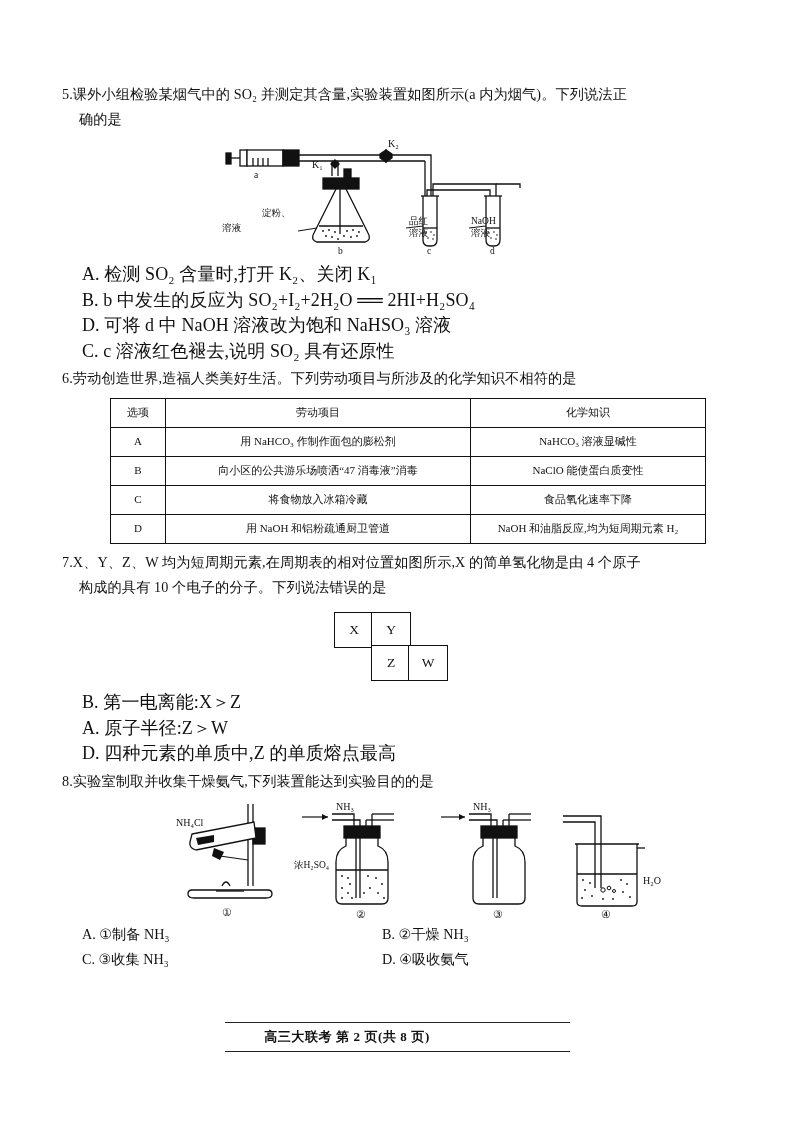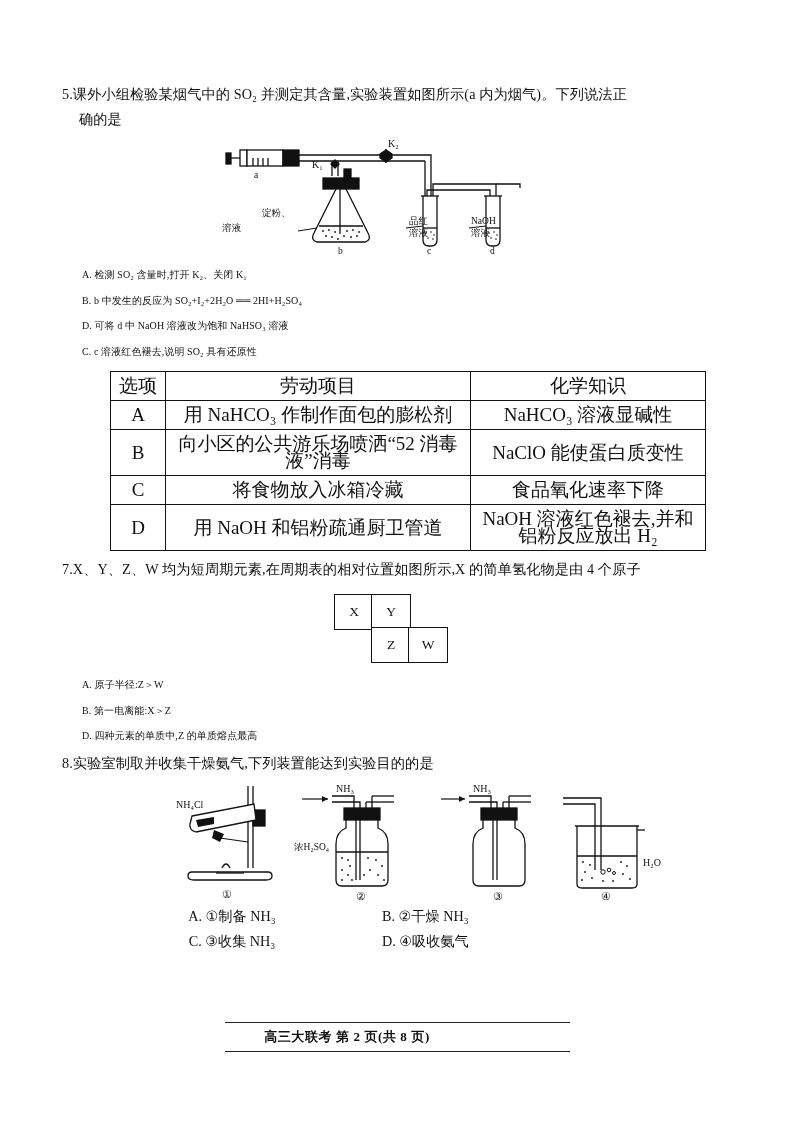--- a/index.html
+++ b/index.html
@@ -31,48 +31,47 @@
   
   .question { margin-bottom: 2px; }
   .q-stem {
     font-size: 14.2px;
     line-height: 25px;
     text-indent: 0;
     letter-spacing: 0.1px;
   }
   .q-stem .cont { display: block; padding-left: 17px; }
   .opt {
-    font-size: 10px;
+    font-size: 18px;
     line-height: 25.5px;
     padding-left: 20px;
     letter-spacing: 0.1px;
   }
   .opt-row {
     display: flex;
     font-size: 14.2px;
     line-height: 25.5px;
     padding-left: 20px;
-    text-align: center;
   }
   .opt-row .c1 { width: 300px; }
 
   
   .fig5 {
     position: relative;
     height: 120px;
     margin: 4px 0 6px 0;
   }
   .fig5 svg { position: absolute; left: 158px; top: 0; }
 
   
   table.labor {
     border-collapse: collapse;
     width: 580px;
     margin: 7px 0 6px 48px;
-    font-size: 19px;
+    font-size: 11px;
     table-layout: fixed;
   }
   table.labor td, table.labor th {
     border: 1px solid #111;
     text-align: center;
     padding: 5px 2px 6px 2px;
     font-weight: normal;
     line-height: 17px;
   }
   table.labor .c-opt { width: 50px; }
@@ -257,68 +256,72 @@
         </svg>
       </div>
 
       <div class="opt">A. 检测 SO₂ 含量时,打开 K₂、关闭 K₁</div>
       <div class="opt">B. b 中发生的反应为 SO₂+I₂+2H₂O ══ 2HI+H₂SO₄</div>
       <div class="opt">D. 可将 d 中 NaOH 溶液改为饱和 NaHSO₃ 溶液</div>
       <div class="opt">C. c 溶液红色褪去,说明 SO₂ 具有还原性</div>
     </div>
 
     <div class="question">
+      <div class="q-stem">
+        <span>6.</span><span>劳动创造世界,造福人类美好生活。下列劳动项目与所涉及的化学知识不相符的是</span>
+      </div>
 
       <table class="labor">
         <thead>
           <tr>
             <th class="c-opt">选项</th>
             <th class="c-item">劳动项目</th>
             <th class="c-know">化学知识</th>
           </tr>
         </thead>
         <tbody>
           <tr>
             <td>A</td>
             <td>用 NaHCO₃ 作制作面包的膨松剂</td>
             <td>NaHCO₃ 溶液显碱性</td>
           </tr>
           <tr>
             <td>B</td>
-            <td>向小区的公共游乐场喷洒“52 消毒液”消毒</td>
+            <td>向小区的公共游乐场喷洒“47 消毒液”消毒</td>
             <td>NaClO 能使蛋白质变性</td>
           </tr>
           <tr>
             <td>C</td>
             <td>将食物放入冰箱冷藏</td>
             <td>食品氧化速率下降</td>
           </tr>
           <tr>
             <td>D</td>
             <td>用 NaOH 和铝粉疏通厨卫管道</td>
-            <td>NaOH 溶液红色褪去,并和铝粉反应放出 H₂</td>
+            <td>NaOH 和油脂反应,均为短周期元素 H₂</td>
           </tr>
         </tbody>
       </table>
     </div>
 
     <div class="question">
       <div class="q-stem">
         <span>7.</span><span>X、Y、Z、W 均为短周期元素,在周期表的相对位置如图所示,X 的简单氢化物是由 4 个原子</span>
+        <span class="cont">构成的具有 10 个电子的分子。下列说法错误的是</span>
       </div>
 
       <div class="grid7">
         <div class="gcell gx">X</div>
         <div class="gcell gy">Y</div>
         <div class="gcell gz">Z</div>
         <div class="gcell gw">W</div>
       </div>
 
+      <div class="opt">B. 第一电离能:X＞Z</div>
       <div class="opt">A. 原子半径:Z＞W</div>
-      <div class="opt">B. 第一电离能:X＞Z</div>
       <div class="opt">D. 四种元素的单质中,Z 的单质熔点最高</div>
     </div>
 
     <div class="question">
       <div class="q-stem">
         <span>8.</span><span>实验室制取并收集干燥氨气,下列装置能达到实验目的的是</span>
       </div>
 
       <div class="fig8">
 

